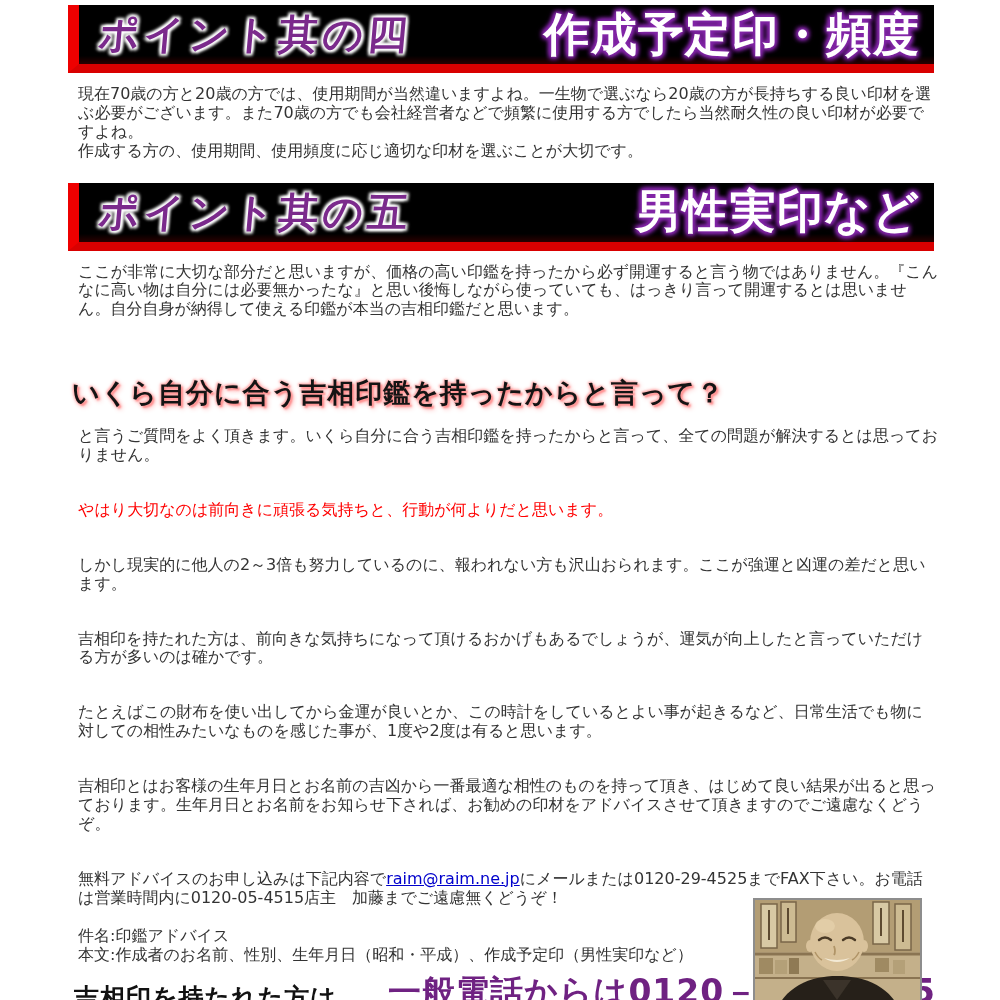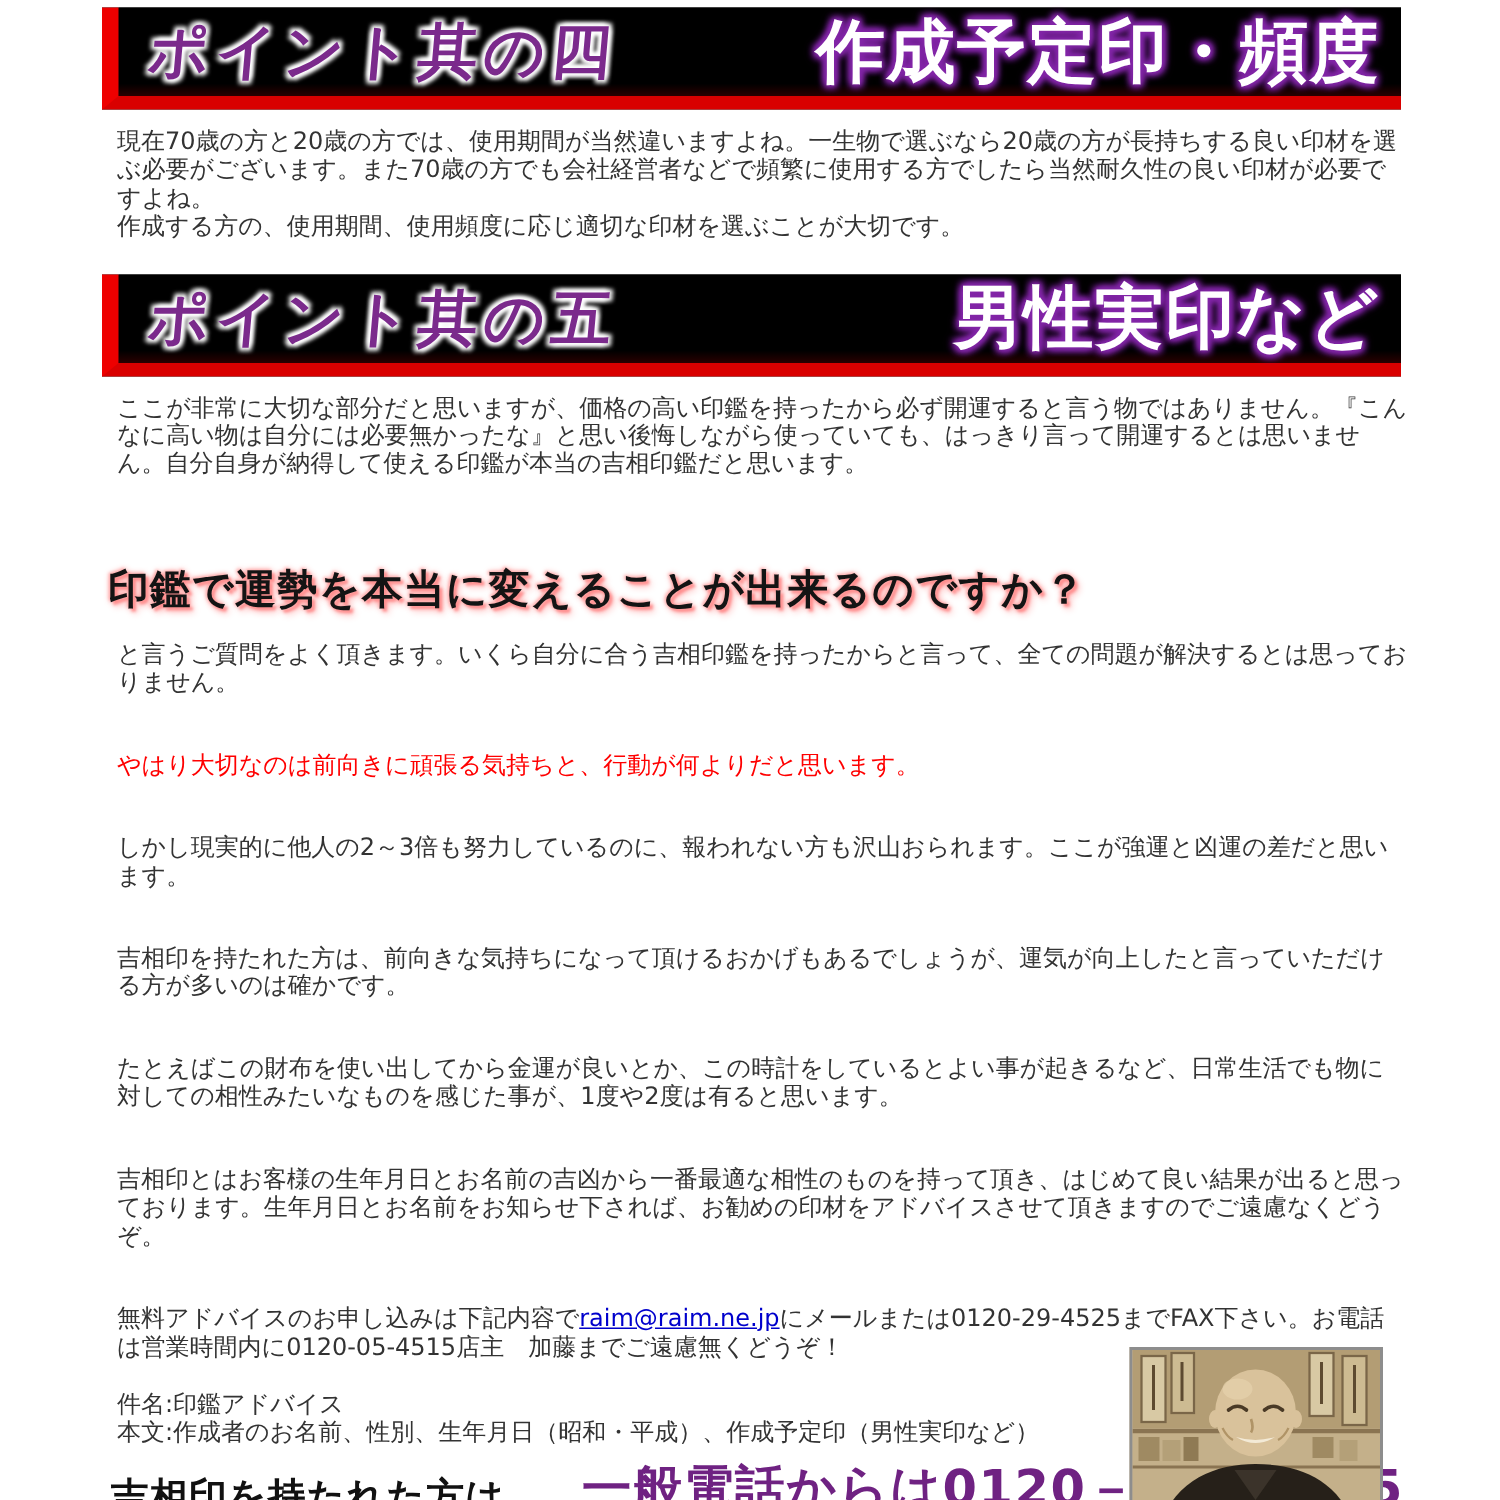--- a/index.html
+++ b/index.html
@@ -84,21 +84,21 @@
   <p class="body-text">現在70歳の方と20歳の方では、使用期間が当然違いますよね。一生物で選ぶなら20歳の方が長持ちする良い印材を選ぶ必要がございます。また70歳の方でも会社経営者などで頻繁に使用する方でしたら当然耐久性の良い印材が必要ですよね。
 作成する方の、使用期間、使用頻度に応じ適切な印材を選ぶことが大切です。</p>
 
   <div class="banner" style="margin-top:22px;">
     <span class="banner-left">ポイント其の五</span>
     <span class="banner-right">男性実印など</span>
   </div>
 
   <p class="body-text">ここが非常に大切な部分だと思いますが、価格の高い印鑑を持ったから必ず開運すると言う物ではありません。『こんなに高い物は自分には必要無かったな』と思い後悔しながら使っていても、はっきり言って開運するとは思いません。自分自身が納得して使える印鑑が本当の吉相印鑑だと思います。</p>
 
-  <h2 class="question-heading">印鑑で運勢を本当に変えることが出来るのですか？</h2>
+  <h2 class="question-heading">いくら自分に合う吉相印鑑を持ったからと言って？</h2>
 
   <p class="body-text">と言うご質問をよく頂きます。いくら自分に合う吉相印鑑を持ったからと言って、全ての問題が解決するとは思っておりません。</p>
 
   <p class="body-text red-text mt-big">やはり大切なのは前向きに頑張る気持ちと、行動が何よりだと思います。</p>
 
   <p class="body-text mt-big">しかし現実的に他人の2～3倍も努力しているのに、報われない方も沢山おられます。ここが強運と凶運の差だと思います。</p>
 
   <p class="body-text mt-big">吉相印を持たれた方は、前向きな気持ちになって頂けるおかげもあるでしょうが、運気が向上したと言っていただける方が多いのは確かです。</p>
 
   <p class="body-text mt-big">たとえばこの財布を使い出してから金運が良いとか、この時計をしているとよい事が起きるなど、日常生活でも物に対しての相性みたいなものを感じた事が、1度や2度は有ると思います。</p>

